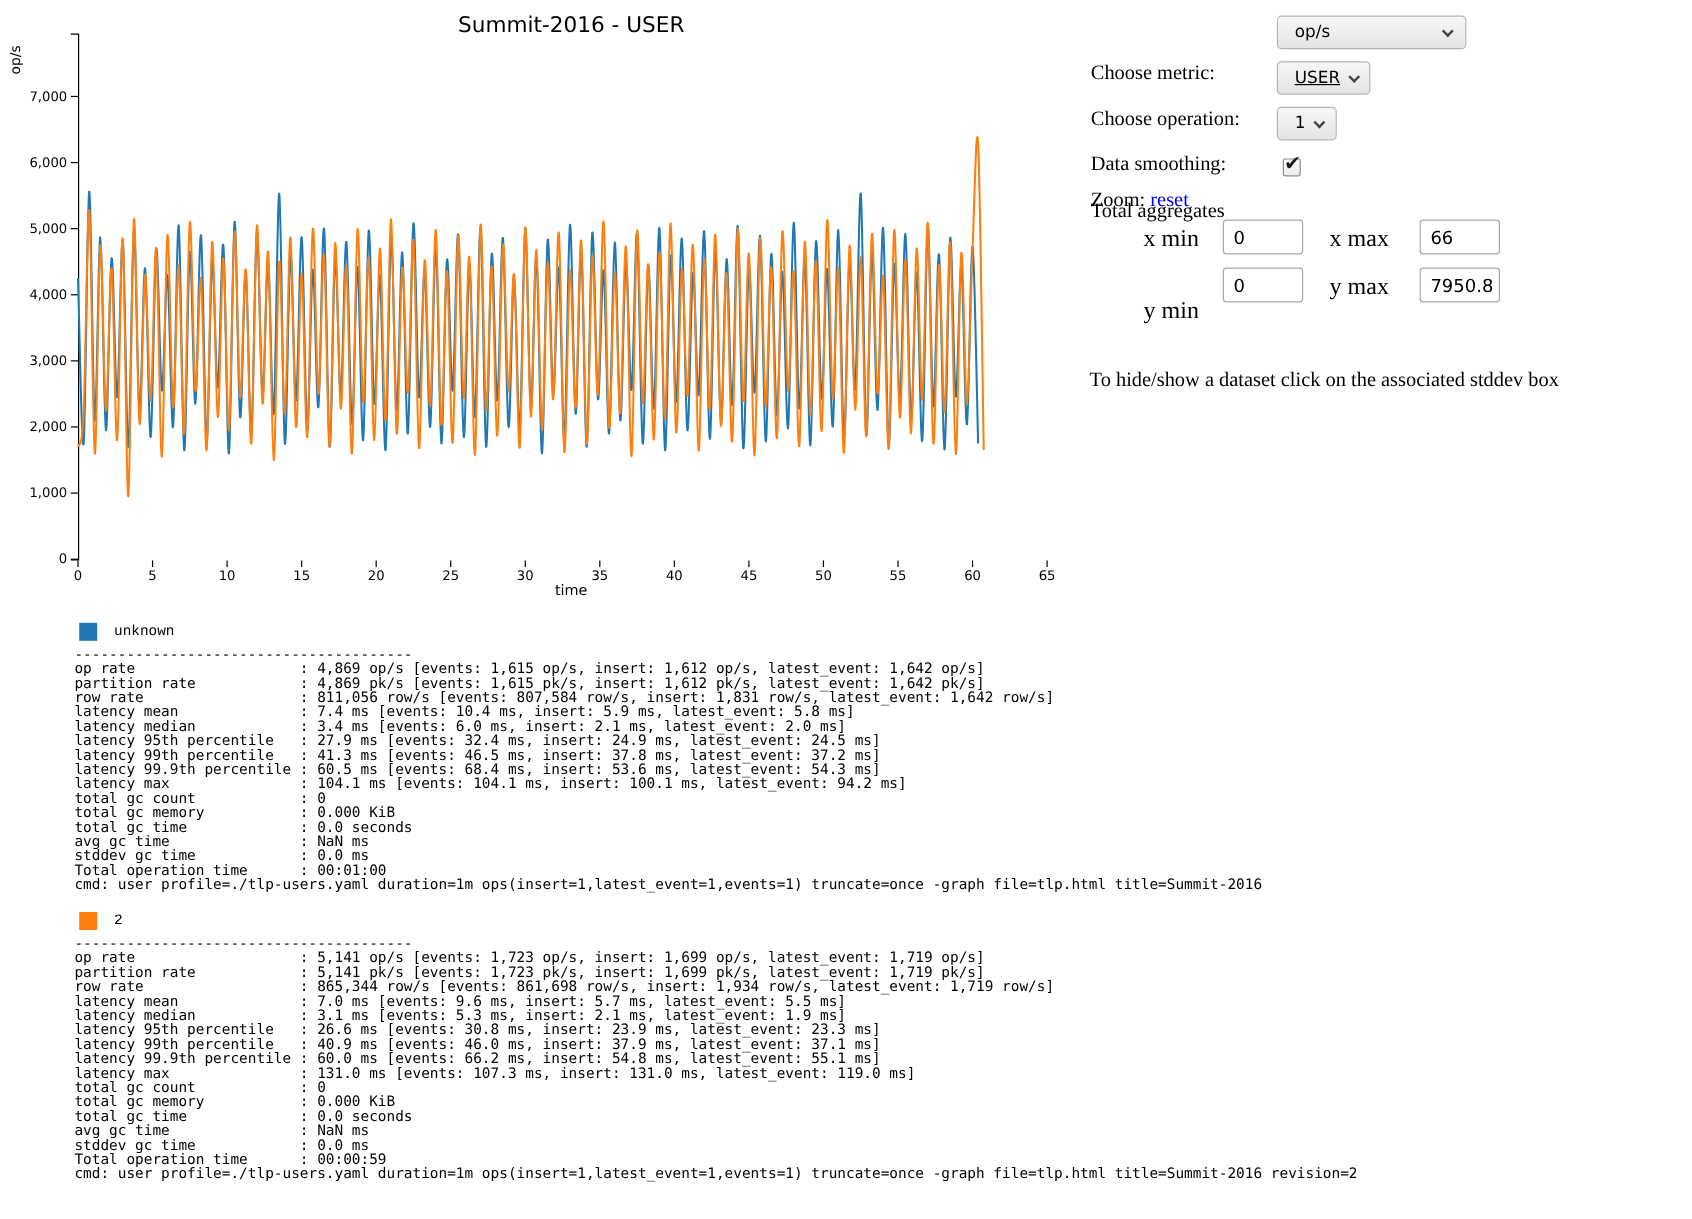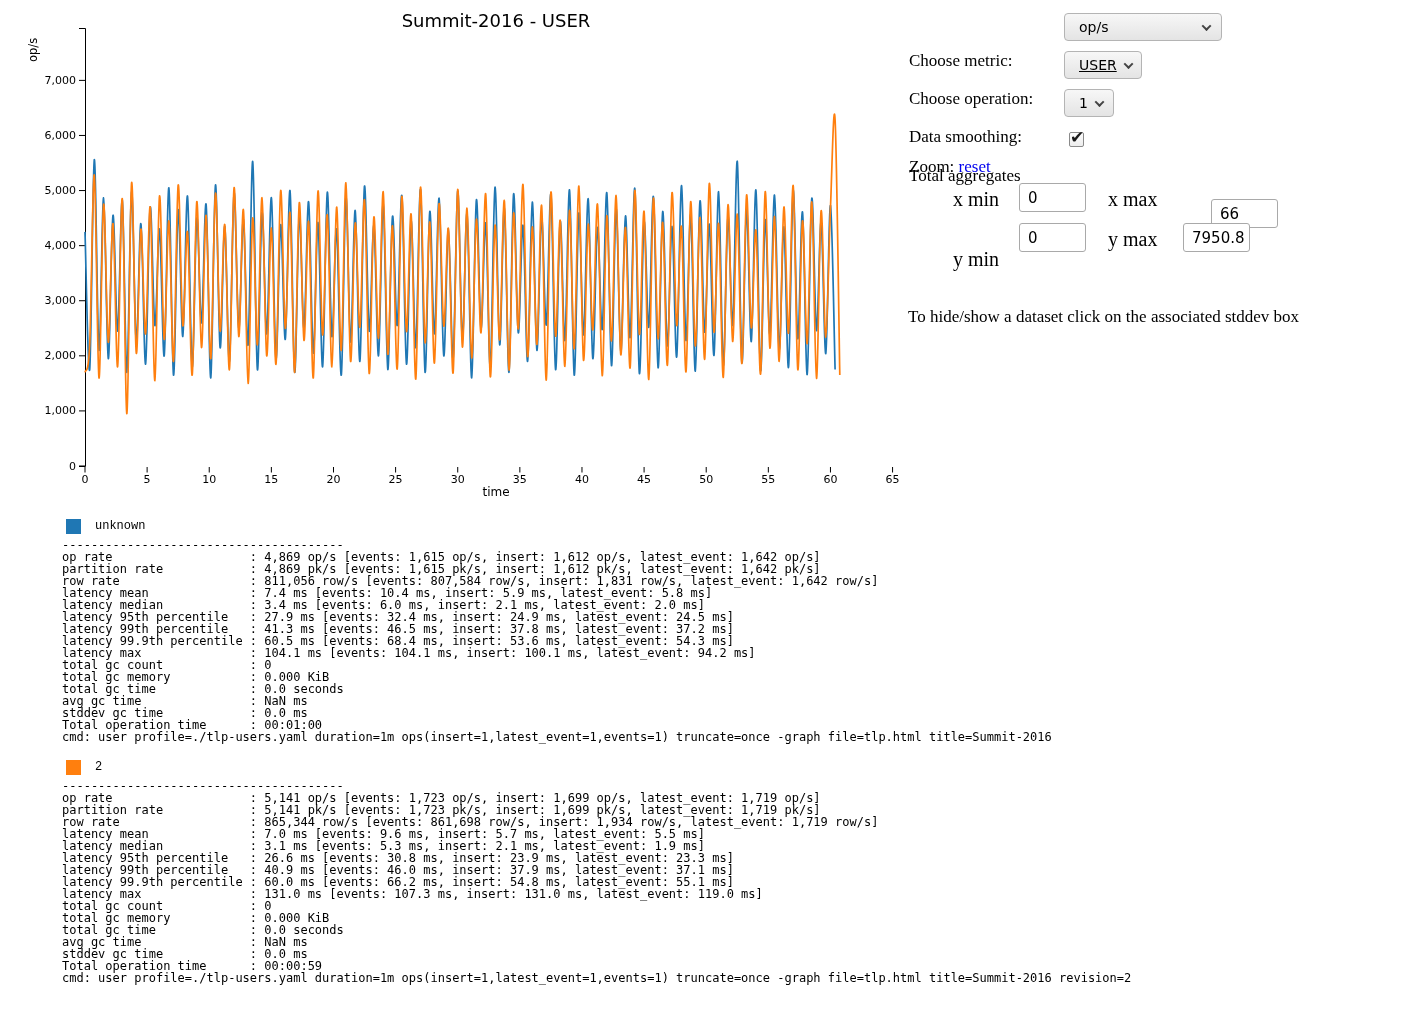--- a/index.html
+++ b/index.html
@@ -1,21 +1,21 @@
 <!DOCTYPE html>
 <html><head>
 <meta charset="utf-8">
 <style>
   * { box-sizing: border-box; }
   html,body { margin:0; padding:0; background:#ffffff; }
   body { width:1410px; height:1016px; position:relative; overflow:hidden;
          font-family:"Liberation Serif", serif; color:#000; }
 
   
-  .chart-wrap { position:absolute; left:0; top:0; width:895px; height:505px;padding-left:20px; }
+  .chart-wrap { position:absolute; left:0; top:0; width:895px; height:505px; }
   svg text { font-family:"DejaVu Sans", sans-serif; fill:#000; }
 
   
   .ctl-label { position:absolute; font-size:17px; line-height:22px; white-space:nowrap;margin-top:34px; }
   .sel { position:absolute; height:28px; border:1px solid #b4b4b4; border-radius:4px;
          background:linear-gradient(#f7f7f7,#e4e4e4);
          display:flex; align-items:center; justify-content:space-between;
          padding:0 11px 0 14px; font-family:"DejaVu Sans", sans-serif; font-size:14px;
          cursor:default; }
   .chev { width:7px; height:7px; border-right:2px solid #444; border-bottom:2px solid #444;
@@ -126,21 +126,21 @@
   </div>
 
   <div class="zoom-row">
     <span>Zoom:</span>
     <span class="reset-link">reset</span>
   </div>
 
   <div class="io-label" style="left:953px; top:188px;">x min</div>
   <input class="num-input" style="left: 1019px; top: 183px;" value="0">
   <div class="io-label" style="left:1108px; top:188px;">x max</div>
-  <input class="num-input" style="left: 1183px; top: 199px; margin-left: 28px;" value="66">
+  <input class="num-input" style="left: 1183px; top: 183px;" value="66">
 
   <div class="io-label" style="left:953px; top:228px;margin-top:20px;">y min</div>
   <input class="num-input" style="left: 1019px; top: 223px;" value="0">
   <div class="io-label" style="left:1108px; top:228px;">y max</div>
   <input class="num-input" style="left: 1183px; top: 223px;" value="7950.8">
 
   <div class="ctl-label" style="left:908px; top:272px;">To hide/show a dataset click on the associated stddev box</div>
 </div>
 
 <div>

